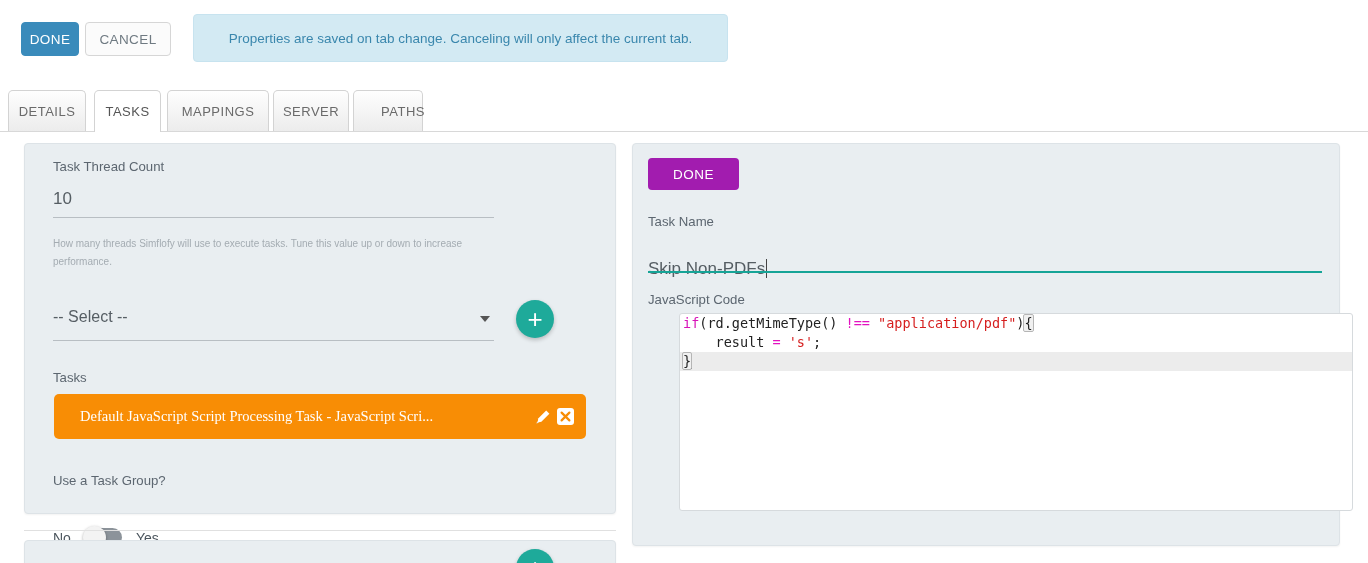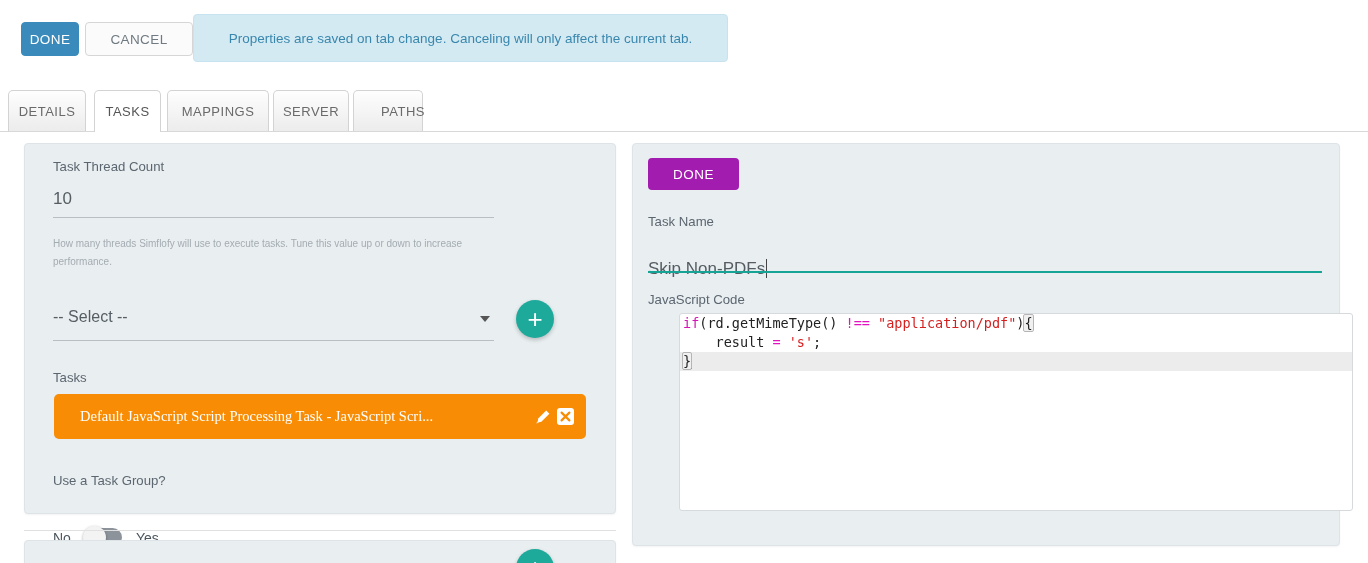--- a/index.html
+++ b/index.html
@@ -19,21 +19,21 @@
     position: absolute; left: 21px; top: 22px;
     width: 58px; height: 34px;
     background: #3a8bbb; color: #ffffff;
     border: 1px solid #3a8bbb; border-radius: 4px;
     font-size: 13.5px; letter-spacing: .4px;
     display: flex; align-items: center; justify-content: center;
     cursor: pointer; user-select: none;
   }
   .btn-cancel {
     position: absolute; left: 85px; top: 22px;
-    width: 108px; height: 34px;
+    width: 86px; height: 34px;
     background: #fbfbfb; color: #6f7a82;
     border: 1px solid #d6d6d6; border-radius: 4px;
     font-size: 13.5px; letter-spacing: .4px;
     display: flex; align-items: center; justify-content: center;
     cursor: pointer; user-select: none;
   }
   .alert-info {
     position: absolute; left: 193px; top: 14px;
     width: 535px; height: 48px;
     background: #d3eaf3; border: 1px solid #c7e3ef; border-radius: 4px;

